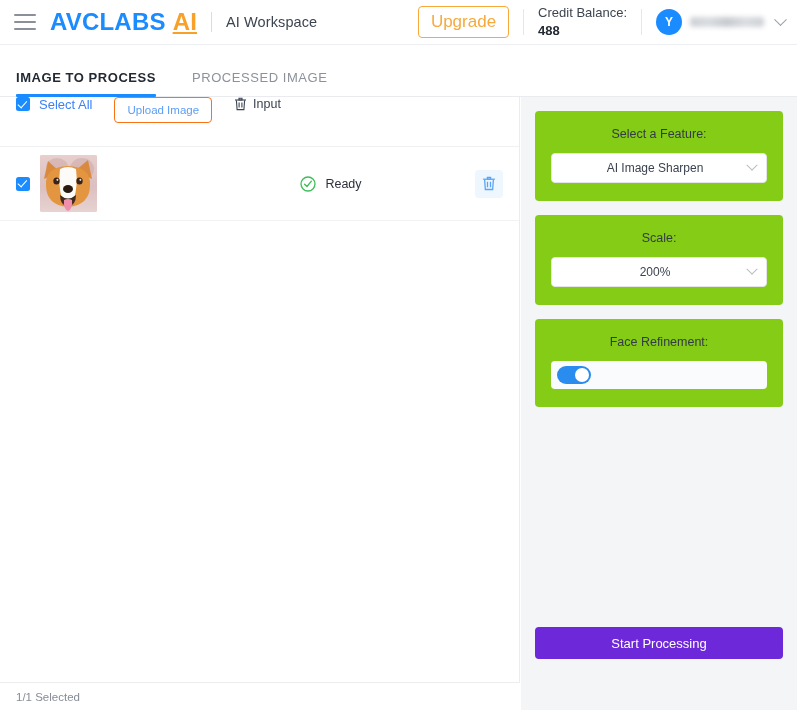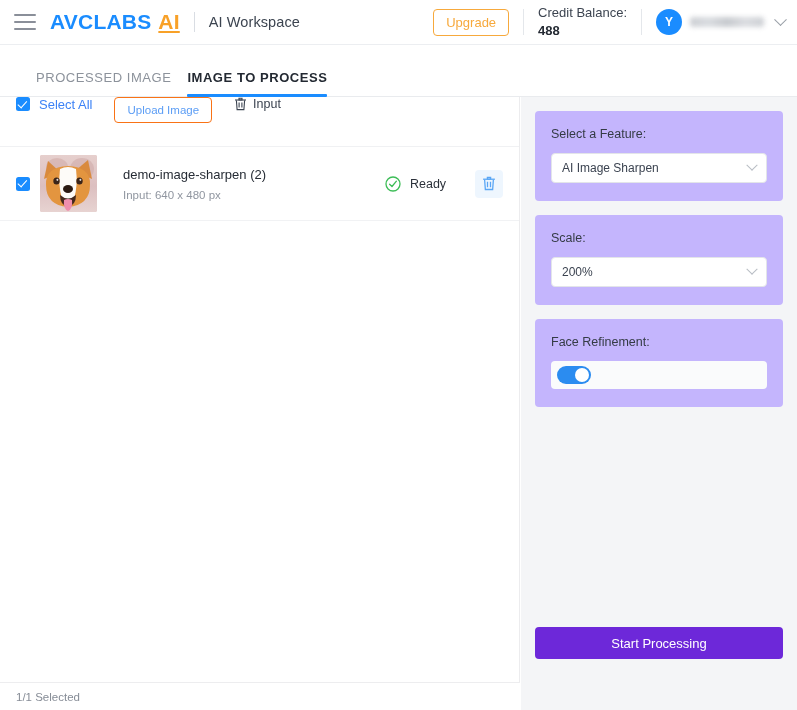--- a/index.html
+++ b/index.html
@@ -30,40 +30,40 @@
     margin-left: 14px; margin-right: 14px;
     display: flex; flex-direction: column; justify-content: space-between;
     cursor: pointer;
   }
   .hamburger span {
     display: block; height: 2px; width: 100%;
     background: #8a8f99; border-radius: 1px;
   }
   .brand {
     display: flex; align-items: baseline;
-    font-weight: bold; font-size: 21px; letter-spacing: 0.2px;
+    font-weight: bold; font-size: 24px; letter-spacing: 0.2px;
   }
   .brand .av { color: #1a8cff; }
   .brand .ai { color: #f8a128; margin-left: 7px; text-decoration: underline; }
   .brand-divider {
     width: 1px; height: 20px; background: #d9dde3;
     margin: 0 14px;
   }
   .workspace-title {
     font-size: 14.5px; color: #3c4450; letter-spacing: 0.1px;
   }
   .header-right {
     margin-left: auto; display: flex; align-items: center;
     padding-right: 12px;
   }
   .upgrade-btn {
     border: 1px solid #f7a93c;
     color: #f7a93c;
     background: #fff;
-    font-size: 13px;
+    font-size: 17px;
     border-radius: 4px;
     padding: 5px 12px;
     cursor: pointer;
     white-space: nowrap;
   }
   .hdr-divider {
     width: 1px; height: 26px; background: #e4e7eb; margin: 0 14px;
   }
   .credit {
     font-size: 13px; color: #3c4450; line-height: 1.35;
@@ -197,23 +197,24 @@
   }
   .footer-text { font-size: 11.5px; color: #868c96; }
 
   
   .right {
     position: absolute; top: 97px; left: 521px;
     width: 276px; height: 613px;
     background: #f4f5f7;
   }
   .card {
-    background: #c4b5fd; border-radius: 4px;
+    background: #84cc16; border-radius: 4px;
     margin: 0 14px 14px 14px;
     padding: 16px 16px 18px 16px;
+    text-align: center;
   }
   #card-feature { margin-top: 14px; }
   .card-label {
     font-size: 12.5px; color: #343b45; margin-bottom: 12px;
   }
   .select {
     height: 30px; border: 1px solid #e3e5e9; border-radius: 4px;
     display: flex; align-items: center; padding: 13px 10px;
     font-size: 12px; color: #3b4350; cursor: pointer;
     background: #fff;
@@ -275,22 +276,22 @@
       <div class="hdr-divider"></div>
       <div class="user-box">
         <div class="avatar">Y</div>
         <div class="user-name-blur"></div>
         <div class="chev-hdr"></div>
       </div>
     </div>
   </div>
 
   <div class="tabs">
+    <div class="tab active" id="tab-1">IMAGE TO PROCESS</div>
     <div class="tab" id="tab-2">PROCESSED IMAGE</div>
-    <div class="tab active" id="tab-1">IMAGE TO PROCESS</div>
   </div>
 
   <div class="left">
 
     <div class="toolbar">
       <div class="cb"></div>
       <div class="select-all-label">Select All</div>
       <div class="upload-btn">Upload Image</div>
       <div class="delete-btn">
         <span class="glyph">
@@ -325,24 +326,20 @@
           <path d="M20 14 Q28 10 36 14 Q38 30 34 44 Q28 48 22 44 Q18 30 20 14 Z" fill="#fdfbf8"></path>
           <ellipse cx="16.5" cy="26" rx="3.2" ry="3.6" fill="#3a2419"></ellipse>
           <ellipse cx="39.5" cy="26" rx="3.2" ry="3.6" fill="#3a2419"></ellipse>
           <ellipse cx="17.4" cy="24.8" rx="1" ry="1.1" fill="#fff" opacity="0.85"></ellipse>
           <ellipse cx="40.4" cy="24.8" rx="1" ry="1.1" fill="#fff" opacity="0.85"></ellipse>
           <ellipse cx="28" cy="34" rx="5" ry="4" fill="#2b1a12"></ellipse>
           <path d="M20 40 Q28 47 36 40 Q36 50 28 52 Q20 50 20 40 Z" fill="#43281d"></path>
           <path d="M24 45 Q28 43 32 45 Q33 54 28 56 Q23 54 24 45 Z" fill="#ef8fae"></path>
         </svg>
       </div>
-      <div class="file-meta">
-        <div class="file-name">demo-image-sharpen (2)</div>
-        <div class="file-sub">Input: 640 x 480 px</div>
-      </div>
       <div class="status">
         <span class="check-circle">
           <svg width="16" height="16" viewBox="0 0 16 16">
             <circle cx="8" cy="8" r="7" fill="none" stroke="#3dbd57" stroke-width="1.3"></circle>
             <path d="M4.6 8.2 L7 10.5 L11.4 5.2" fill="none" stroke="#3dbd57" stroke-width="1.3" stroke-linecap="round" stroke-linejoin="round"></path>
           </svg>
         </span>
         <span class="status-text">Ready</span>
       </div>
       <div class="row-trash">

